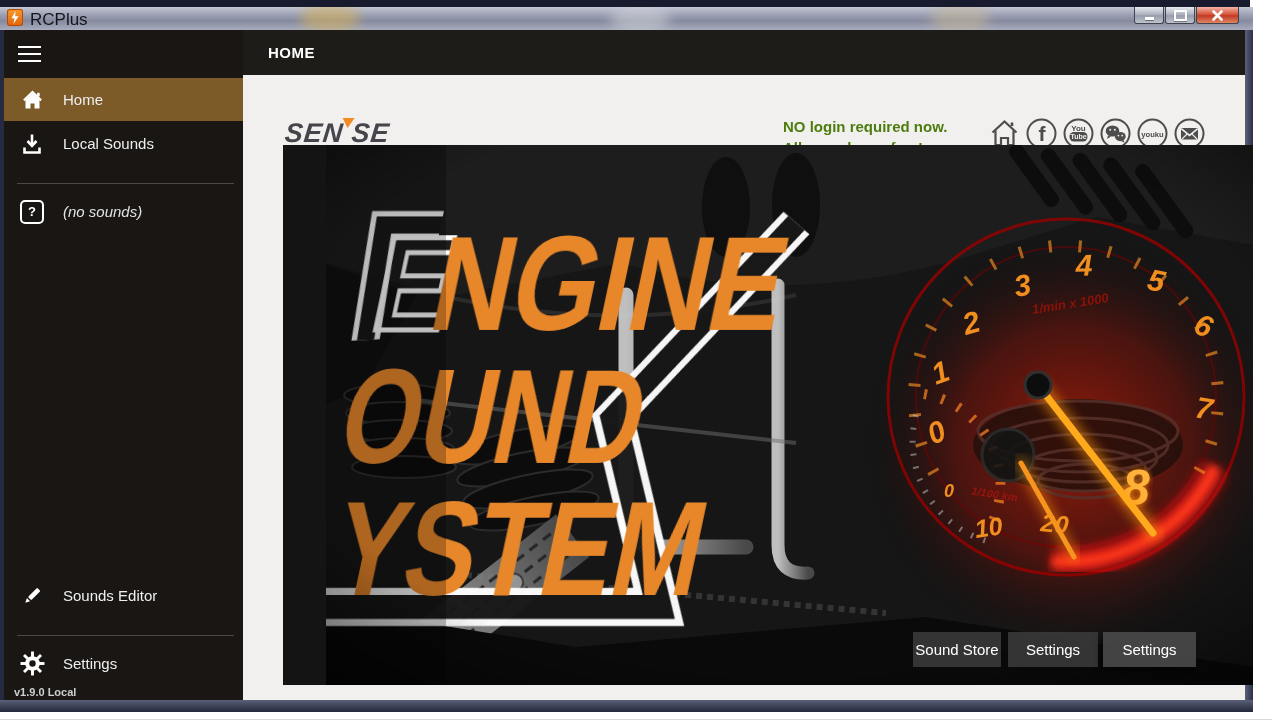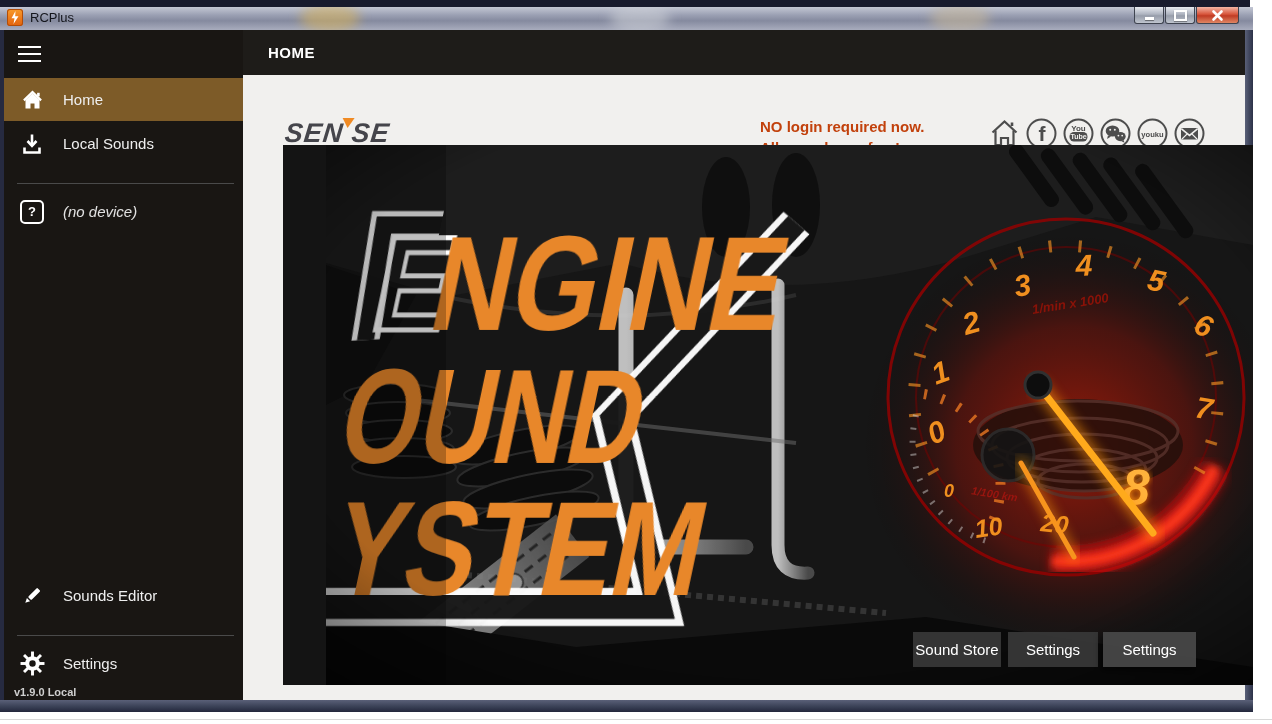--- a/index.html
+++ b/index.html
@@ -10,21 +10,21 @@
   
   .top-strip{left:0;top:0;width:1250px;height:7px;background:#181b2d;}
   .titlebar{left:0;top:7px;width:1253px;height:23px;
     background:linear-gradient(180deg,#c3c7d4 0%,#9ba0b3 35%,#858a9f 60%,#a8acbd 100%);
     border-bottom:1px solid #5a5f72;overflow:hidden;}
   .tb-blob{position:absolute;top:-4px;width:60px;height:30px;border-radius:50%;filter:blur(6px);opacity:.55;}
   .app-ico{position:absolute;left:7px;top:2px;width:16px;height:17px;border-radius:3px;
     background:linear-gradient(180deg,#f89b2c,#e2610c);box-shadow:0 0 0 1px #b14d08 inset;}
   .bolt{position:absolute;left:3px;top:2px;width:10px;height:13px;background:#fff;
     clip-path:polygon(55% 0%,15% 55%,45% 55%,35% 100%,85% 40%,52% 40%);}
-  .tb-title{position:absolute;left:30px;top:3px;font-size:13px;color:#14161c;}
+  .tb-title{position:absolute;left:30px;top:3px;font-size:17px;color:#14161c;}
   .winbtns{position:absolute;right:14px;top:0;height:18px;display:flex;}
   .wbtn{width:30px;height:17px;border:1px solid #3f4450;border-top:none;border-radius:0 0 3px 3px;
     background:linear-gradient(180deg,#e7eaf0,#aeb4c0 45%,#979daa 55%,#c0c5cf);
     display:flex;align-items:center;justify-content:center;margin-left:1px;box-sizing:border-box;}
   .wbtn.close{width:43px;background:linear-gradient(180deg,#f3b5a5,#d8563c 45%,#c03а24 55%,#df8663);
     background:linear-gradient(180deg,#f3b5a5,#d8563c 45%,#c03b24 55%,#df8663);}
   .gl-min{width:9px;height:3px;background:#fff;box-shadow:0 1px 1px rgba(0,0,0,.45);margin-top:6px;}
   .gl-max{width:9px;height:7px;border:2px solid #fff;box-shadow:0 1px 1px rgba(0,0,0,.35);}
   .win-left{left:0;top:30px;width:4px;height:670px;background:#262a40;}
   .win-right{left:1245px;top:30px;width:8px;height:670px;
@@ -50,21 +50,21 @@
   
   .main{left:243px;top:30px;width:1002px;height:670px;background:#f1f0ee;}
   .hdr{position:absolute;left:0;top:0;width:1002px;height:45px;background:#1e1c19;
     display:flex;align-items:center;}
   .hdr-title{margin-left:25px;color:#fff;font-weight:bold;font-size:15px;letter-spacing:.5px;}
 
   .logo{position:absolute;left:42px;top:88px;font-size:27px;font-weight:bold;font-style:italic;
     color:#45454b;letter-spacing:1px;transform:skewX(-6deg);}
   .logo .tri{display:inline-block;width:0;height:0;border-left:6px solid transparent;
     border-right:6px solid transparent;border-top:10px solid #f08a23;vertical-align:14px;margin:0 -1px 0 -3px;}
-  .promo{position:absolute;left:517px;top:86px;color:#c2410c;font-weight:bold;font-size:15px;line-height:21px;}
+  .promo{position:absolute;left:540px;top:86px;color:#4d7c0f;font-weight:bold;font-size:15px;line-height:21px;}
   .social{position:absolute;left:740px;top:88px;display:flex;align-items:center;}
   .social .sic{width:31px;height:31px;margin-left:6px;cursor:pointer;}
 
   
   .banner{position:absolute;left:40px;top:115px;width:927px;height:540px;background:#141414;overflow:hidden;padding-left:43px;}
   .bnr-btn{position:absolute;height:35px;background:rgba(56,56,56,.93);color:#fff;font-size:15px;
     display:flex;align-items:center;justify-content:center;cursor:pointer;}
   .bnr-btn.lighter{background:rgba(72,72,72,.93);box-shadow:-3px 4px 6px rgba(0,0,0,.45);}
   svg text{font-family:"Liberation Sans",sans-serif;}
 </style>
@@ -130,21 +130,21 @@
       </span>
       <span>Local Sounds</span>
     </div>
 
     <div class="divider" style="top:153px;"></div>
 
     <div class="side-item" style="top:160px;">
       <span class="ic">
         <span class="qbox">?</span>
       </span>
-      <span class="nodev">(no device)</span>
+      <span class="nodev">(no sounds)</span>
     </div>
 
     <div class="side-item" style="top:544px;">
       <span class="ic">
         <svg width="24" height="24" viewBox="0 0 24 24">
             <g transform="rotate(45 12 12)">
               <rect x="9.8" y="2.5" width="4.6" height="13" rx="1" fill="#fff"></rect>
               <path d="M9.8,17 L12.1,21.6 L14.4,17 Z" fill="#fff"></path>
             </g>
           </svg>

